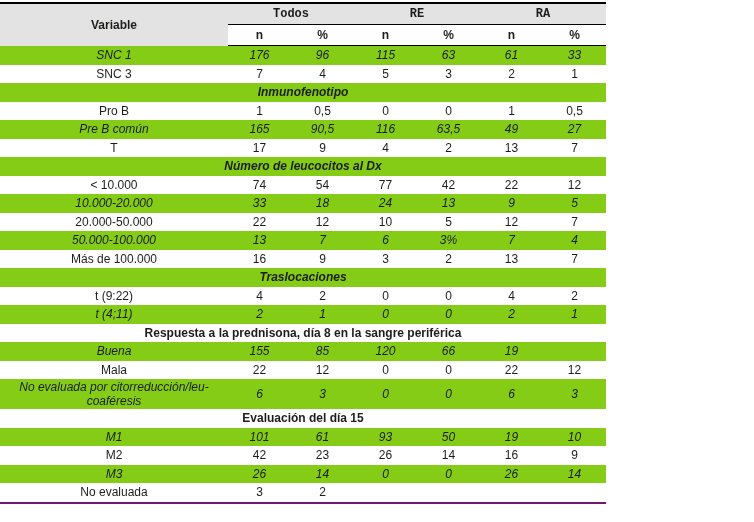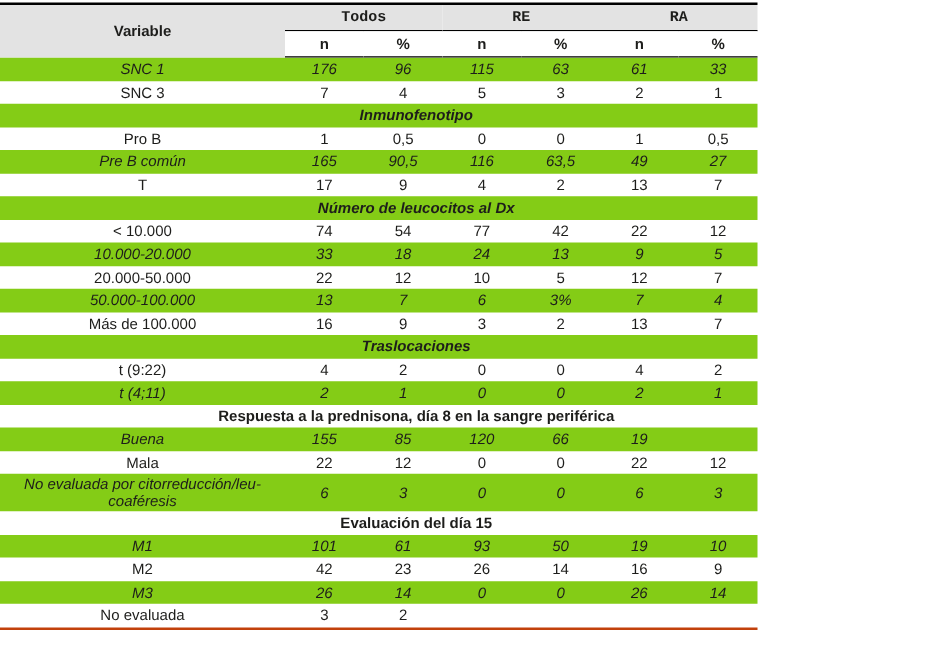--- a/index.html
+++ b/index.html
@@ -9,21 +9,21 @@
     width: 754px;
     height: 522px;
     overflow: hidden;
     font-family: "Liberation Sans", sans-serif;
     color: #1d1d1b;
   }
   .table-wrap {
     width: 606px;
     margin-top: 2px;
     border-top: 2px solid #000;
-    border-bottom: 2px solid #c2410c;
+    border-bottom: 2px solid #701a75;
     box-sizing: border-box;
   }
   
   .thead {
     display: grid;
     grid-template-columns: 228px repeat(6, 1fr);
     grid-template-rows: 21px 21px;
   }
   .cell {
     display: flex;
@@ -59,21 +59,20 @@
     display: grid;
     grid-template-columns: 228px repeat(6, 1fr);
   }
   .row .cell { min-height: 18.5px; padding: 1px 2px; }
   .row.stripe { background: #84cc16; font-style: italic; }
   .row.section { display: block; }
   .section-label {
     min-height: 18.5px;
     font-weight: bold;
     width: 100%;
-    margin-left: 30px;
   }
   .label-cell { padding-left: 8px; padding-right: 8px; }
 </style>
 </head>
 <body>
 
 <div class="table-wrap">
 
   <div class="thead">
     <div class="cell var-cell">Variable</div>

